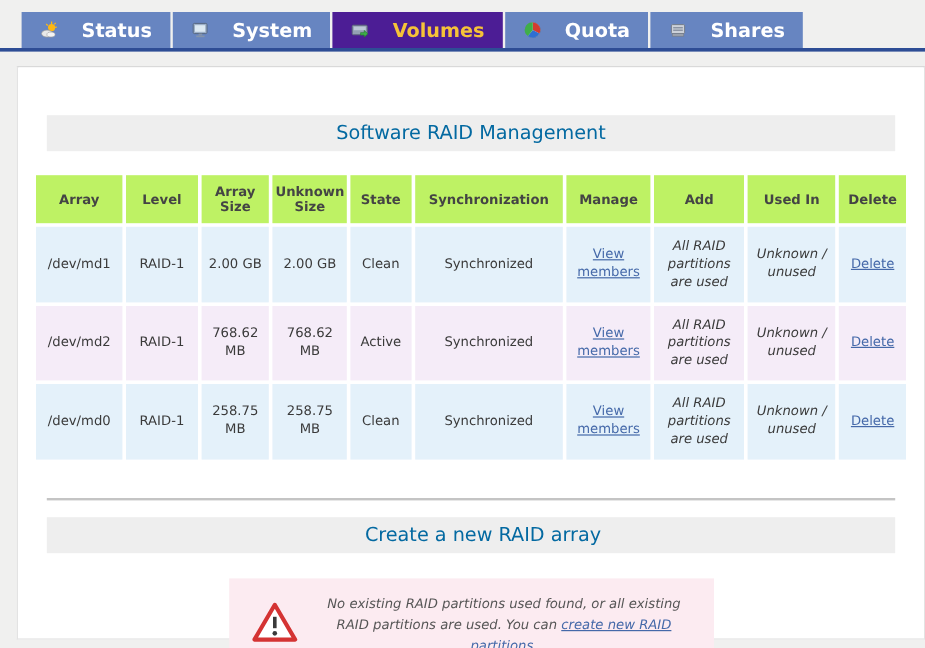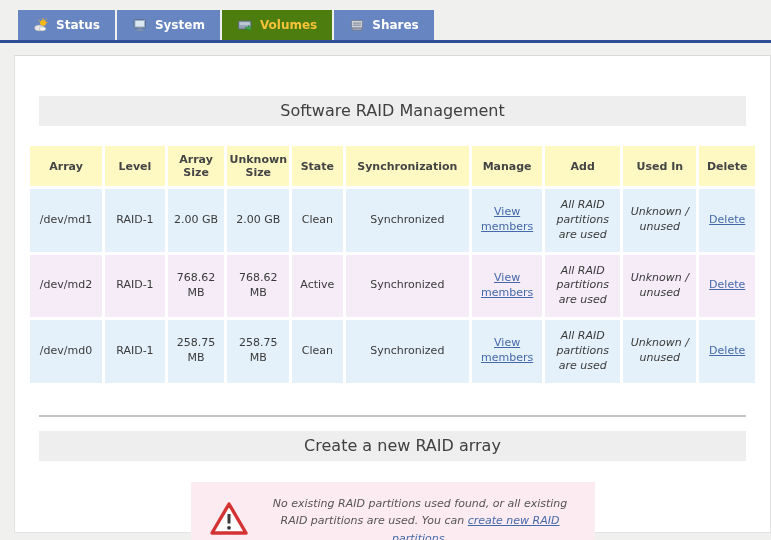--- a/index.html
+++ b/index.html
@@ -13,32 +13,32 @@
 
   
   .tabbar {
     padding: 10px 0 0 18px;
     display: flex;
     border-bottom: 3px solid #2e4d95;
   }
   .tab {
     display: flex;
     align-items: center;
-    gap: 7px;
+    gap: 19px;
     height: 30px;
     padding: 0 15px;
     margin-right: 2px;
     background: #6785c1;
     color: #ffffff;
     font-weight: bold;
-    font-size: 12px;
+    font-size: 16px;
     cursor: pointer;
     white-space: nowrap;
   }
-  .tab.active { background: #4d7c0f; color: #f6c338; }
+  .tab.active { background: #4c1d95; color: #f6c338; }
   .ticon { width: 16px; height: 16px; display: inline-block; }
   .ticon svg { display: block; }
 
   
   .panel {
     margin: 12px 0 0 14px;
     width: 757px;
     height: 478px;
     background: #ffffff;
     border: 1px solid #e3e3e3;
@@ -46,34 +46,34 @@
   }
   .content { padding: 0 24px; }
 
   .section-title {
     margin-top: 40px;
     height: 30px;
     line-height: 30px;
     background: #eeeeee;
     text-align: center;
     font-size: 16px;
-    color: #404040;
+    color: #0369a1;
   }
   .section-title.second { margin-top: 14px; padding-left: 20px; }
 
   
   table.raid {
     border-collapse: separate;
     border-spacing: 3px;
     table-layout: fixed;
     width: calc(100% + 24px);
     margin: 17px 0 0 -12px;
   }
   table.raid th {
-    background: #fef9c3;
+    background: #bef264;
     color: #444444;
     font-size: 11px;
     font-weight: bold;
     padding: 7px 2px;
     text-align: center;
     vertical-align: middle;
   }
   table.raid td {
     font-size: 11px;
     padding: 9px 3px;
@@ -160,20 +160,31 @@
     <span class="ticon">
       <svg width="16" height="16" viewBox="0 0 16 16">
         <rect x="1.5" y="4" width="12.5" height="8" rx="1" fill="#94a0b4" stroke="#5b6678" stroke-width="0.8"></rect>
         <rect x="2.8" y="5.2" width="10" height="3" fill="#bcc7d8"></rect>
         <path d="M8.5 10.2 h3 v-1.8 l3 2.8 -3 2.8 v-1.8 h-3 z" fill="#3fae49" stroke="#1f7a28" stroke-width="0.5"></path>
       </svg>
     </span>
     <span>Volumes</span>
   </div>
 
+  <div class="tab">
+    <span class="ticon">
+      <svg width="16" height="16" viewBox="0 0 16 16">
+        <circle cx="8" cy="8" r="6.2" fill="#e8e8e8" stroke="#666" stroke-width="0.4"></circle>
+        <path d="M8 8 L8 1.8 A6.2 6.2 0 0 1 13.5 11 Z" fill="#d23b2f"></path>
+        <path d="M8 8 L13.5 11 A6.2 6.2 0 0 1 3.9 13 Z" fill="#2f6fd2"></path>
+        <path d="M8 8 L3.9 13 A6.2 6.2 0 0 1 8 1.8 Z" fill="#3fae49"></path>
+      </svg>
+    </span>
+    <span>Quota</span>
+  </div>
 
   <div class="tab">
     <span class="ticon">
       <svg width="16" height="16" viewBox="0 0 16 16">
         <rect x="2.5" y="3.5" width="11" height="7.5" rx="1" fill="#ccd1d9" stroke="#737a87" stroke-width="0.8"></rect>
         <rect x="4" y="5.5" width="8" height="1.2" fill="#8b93a2"></rect>
         <rect x="4" y="7.6" width="8" height="1.2" fill="#8b93a2"></rect>
         <rect x="3.2" y="11" width="9.6" height="2.2" fill="#9aa1ad" stroke="#737a87" stroke-width="0.5"></rect>
       </svg>
     </span>

